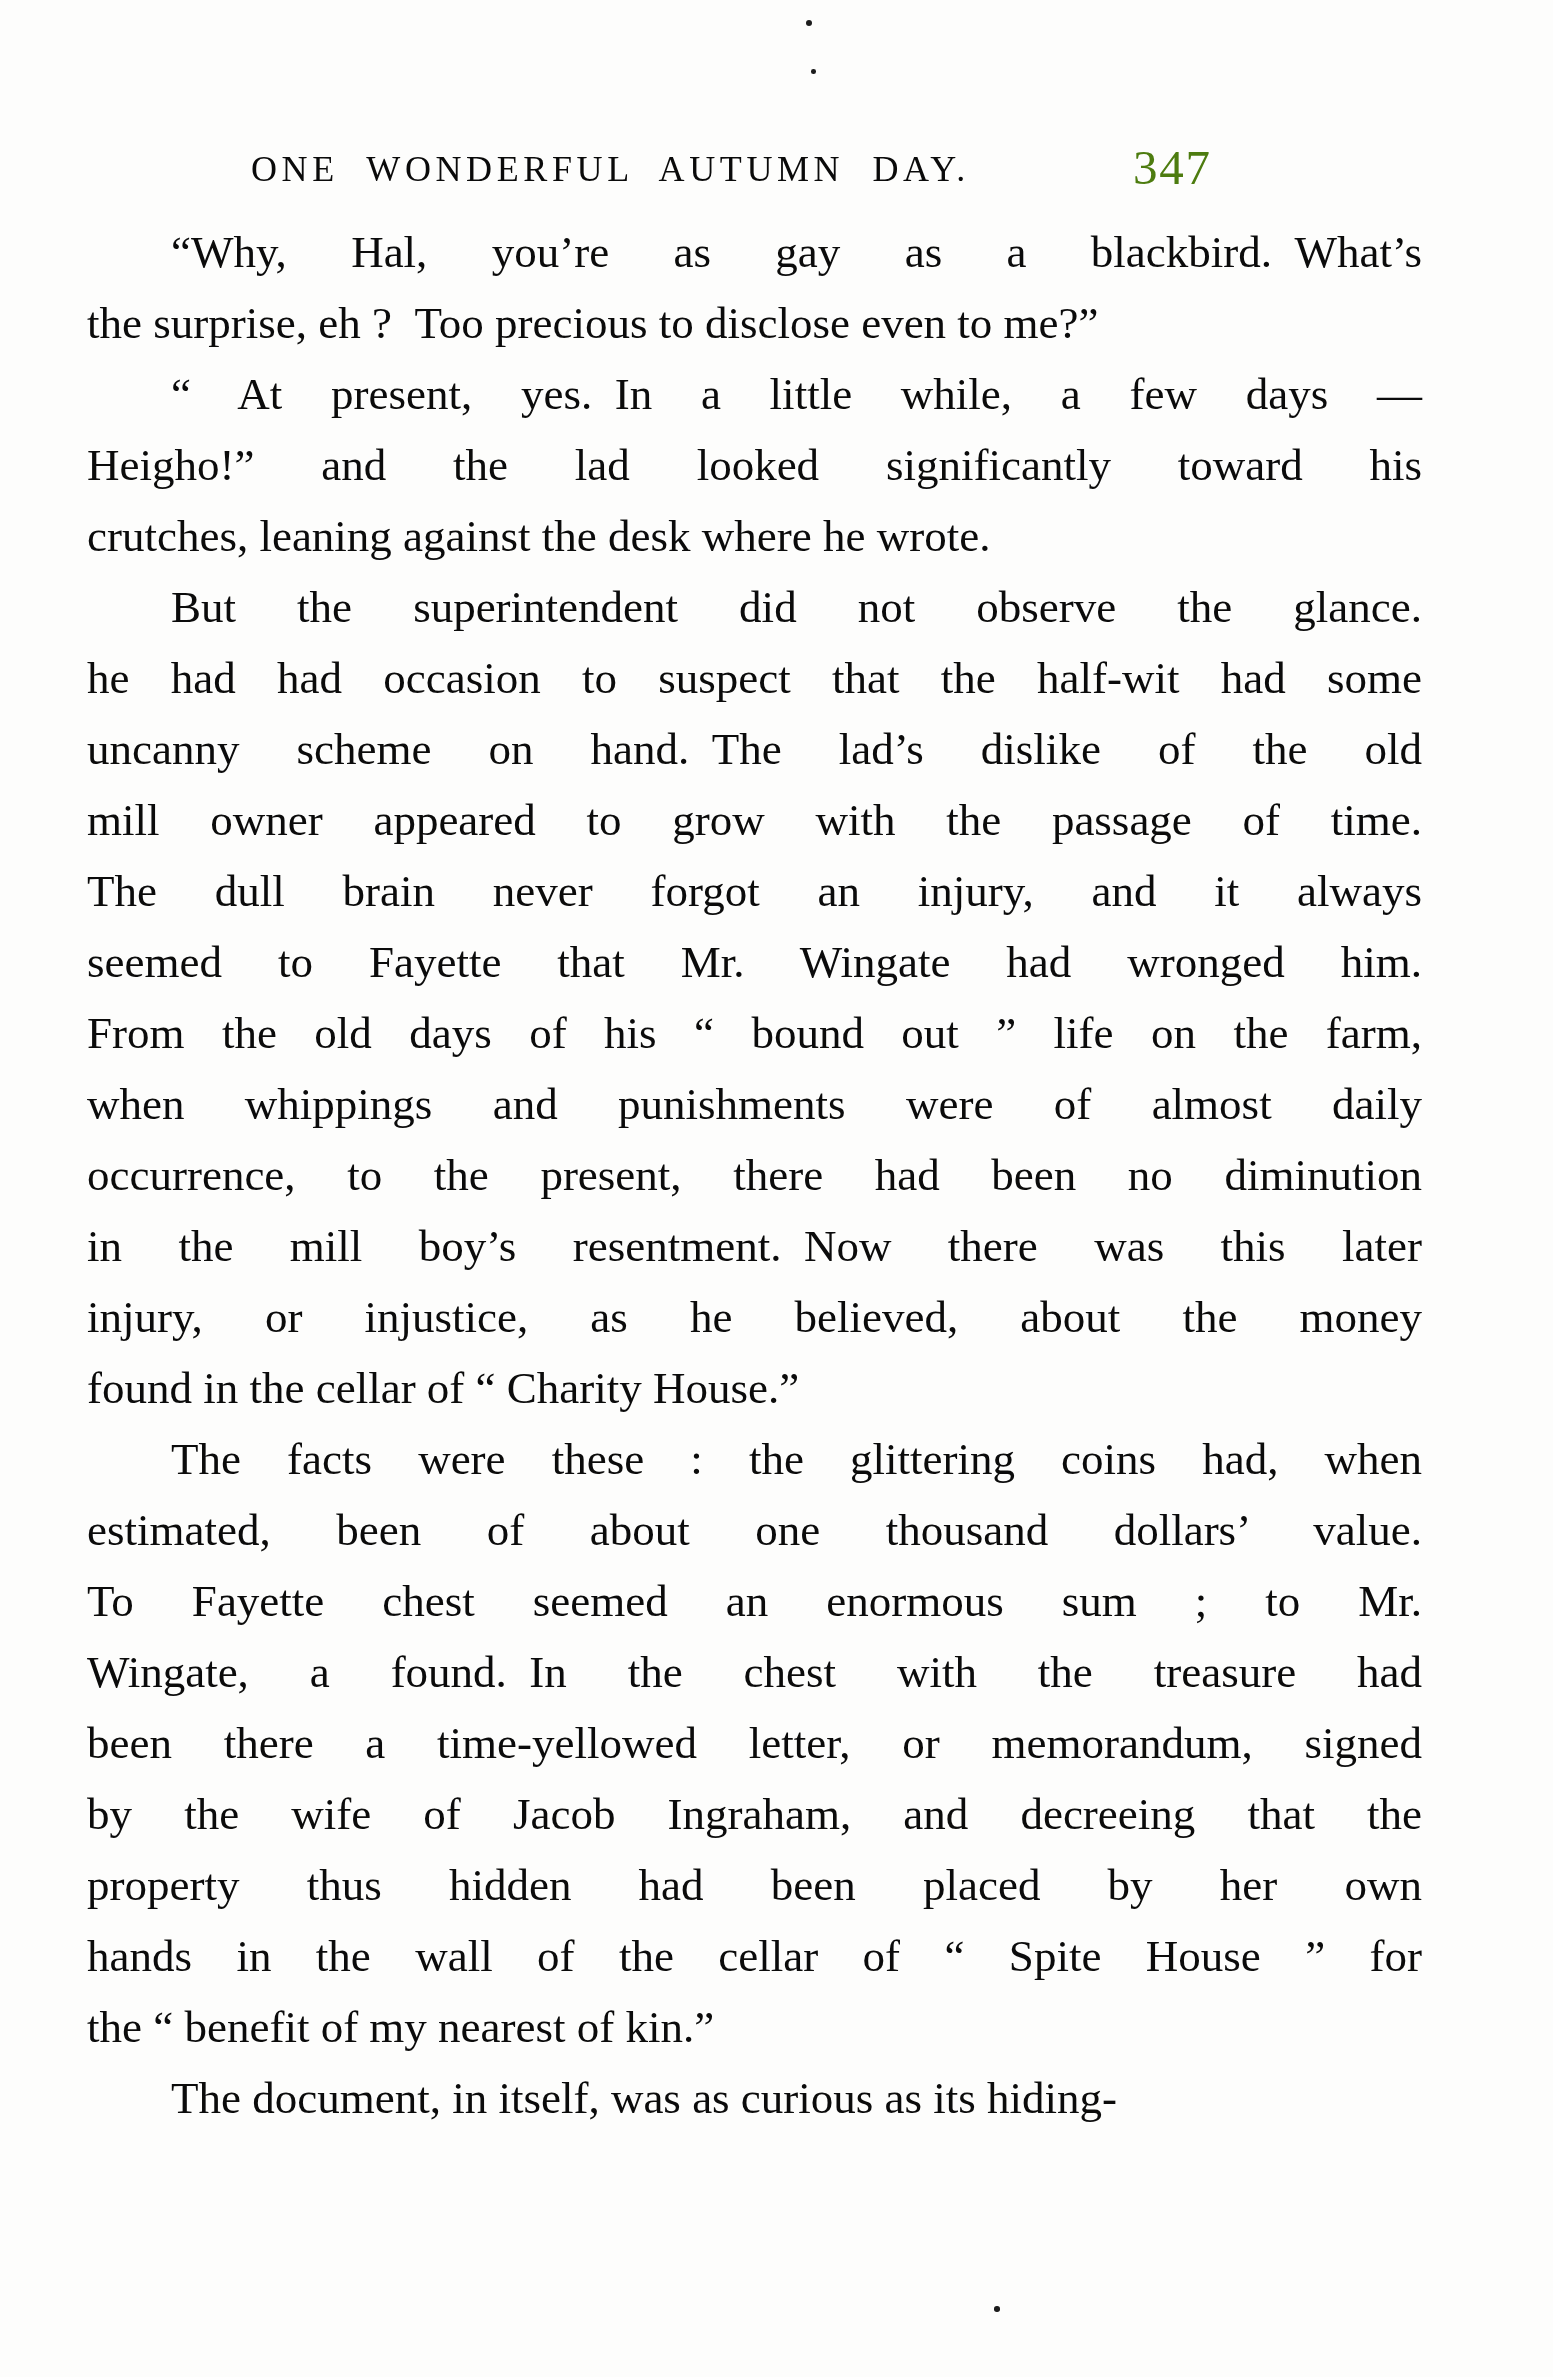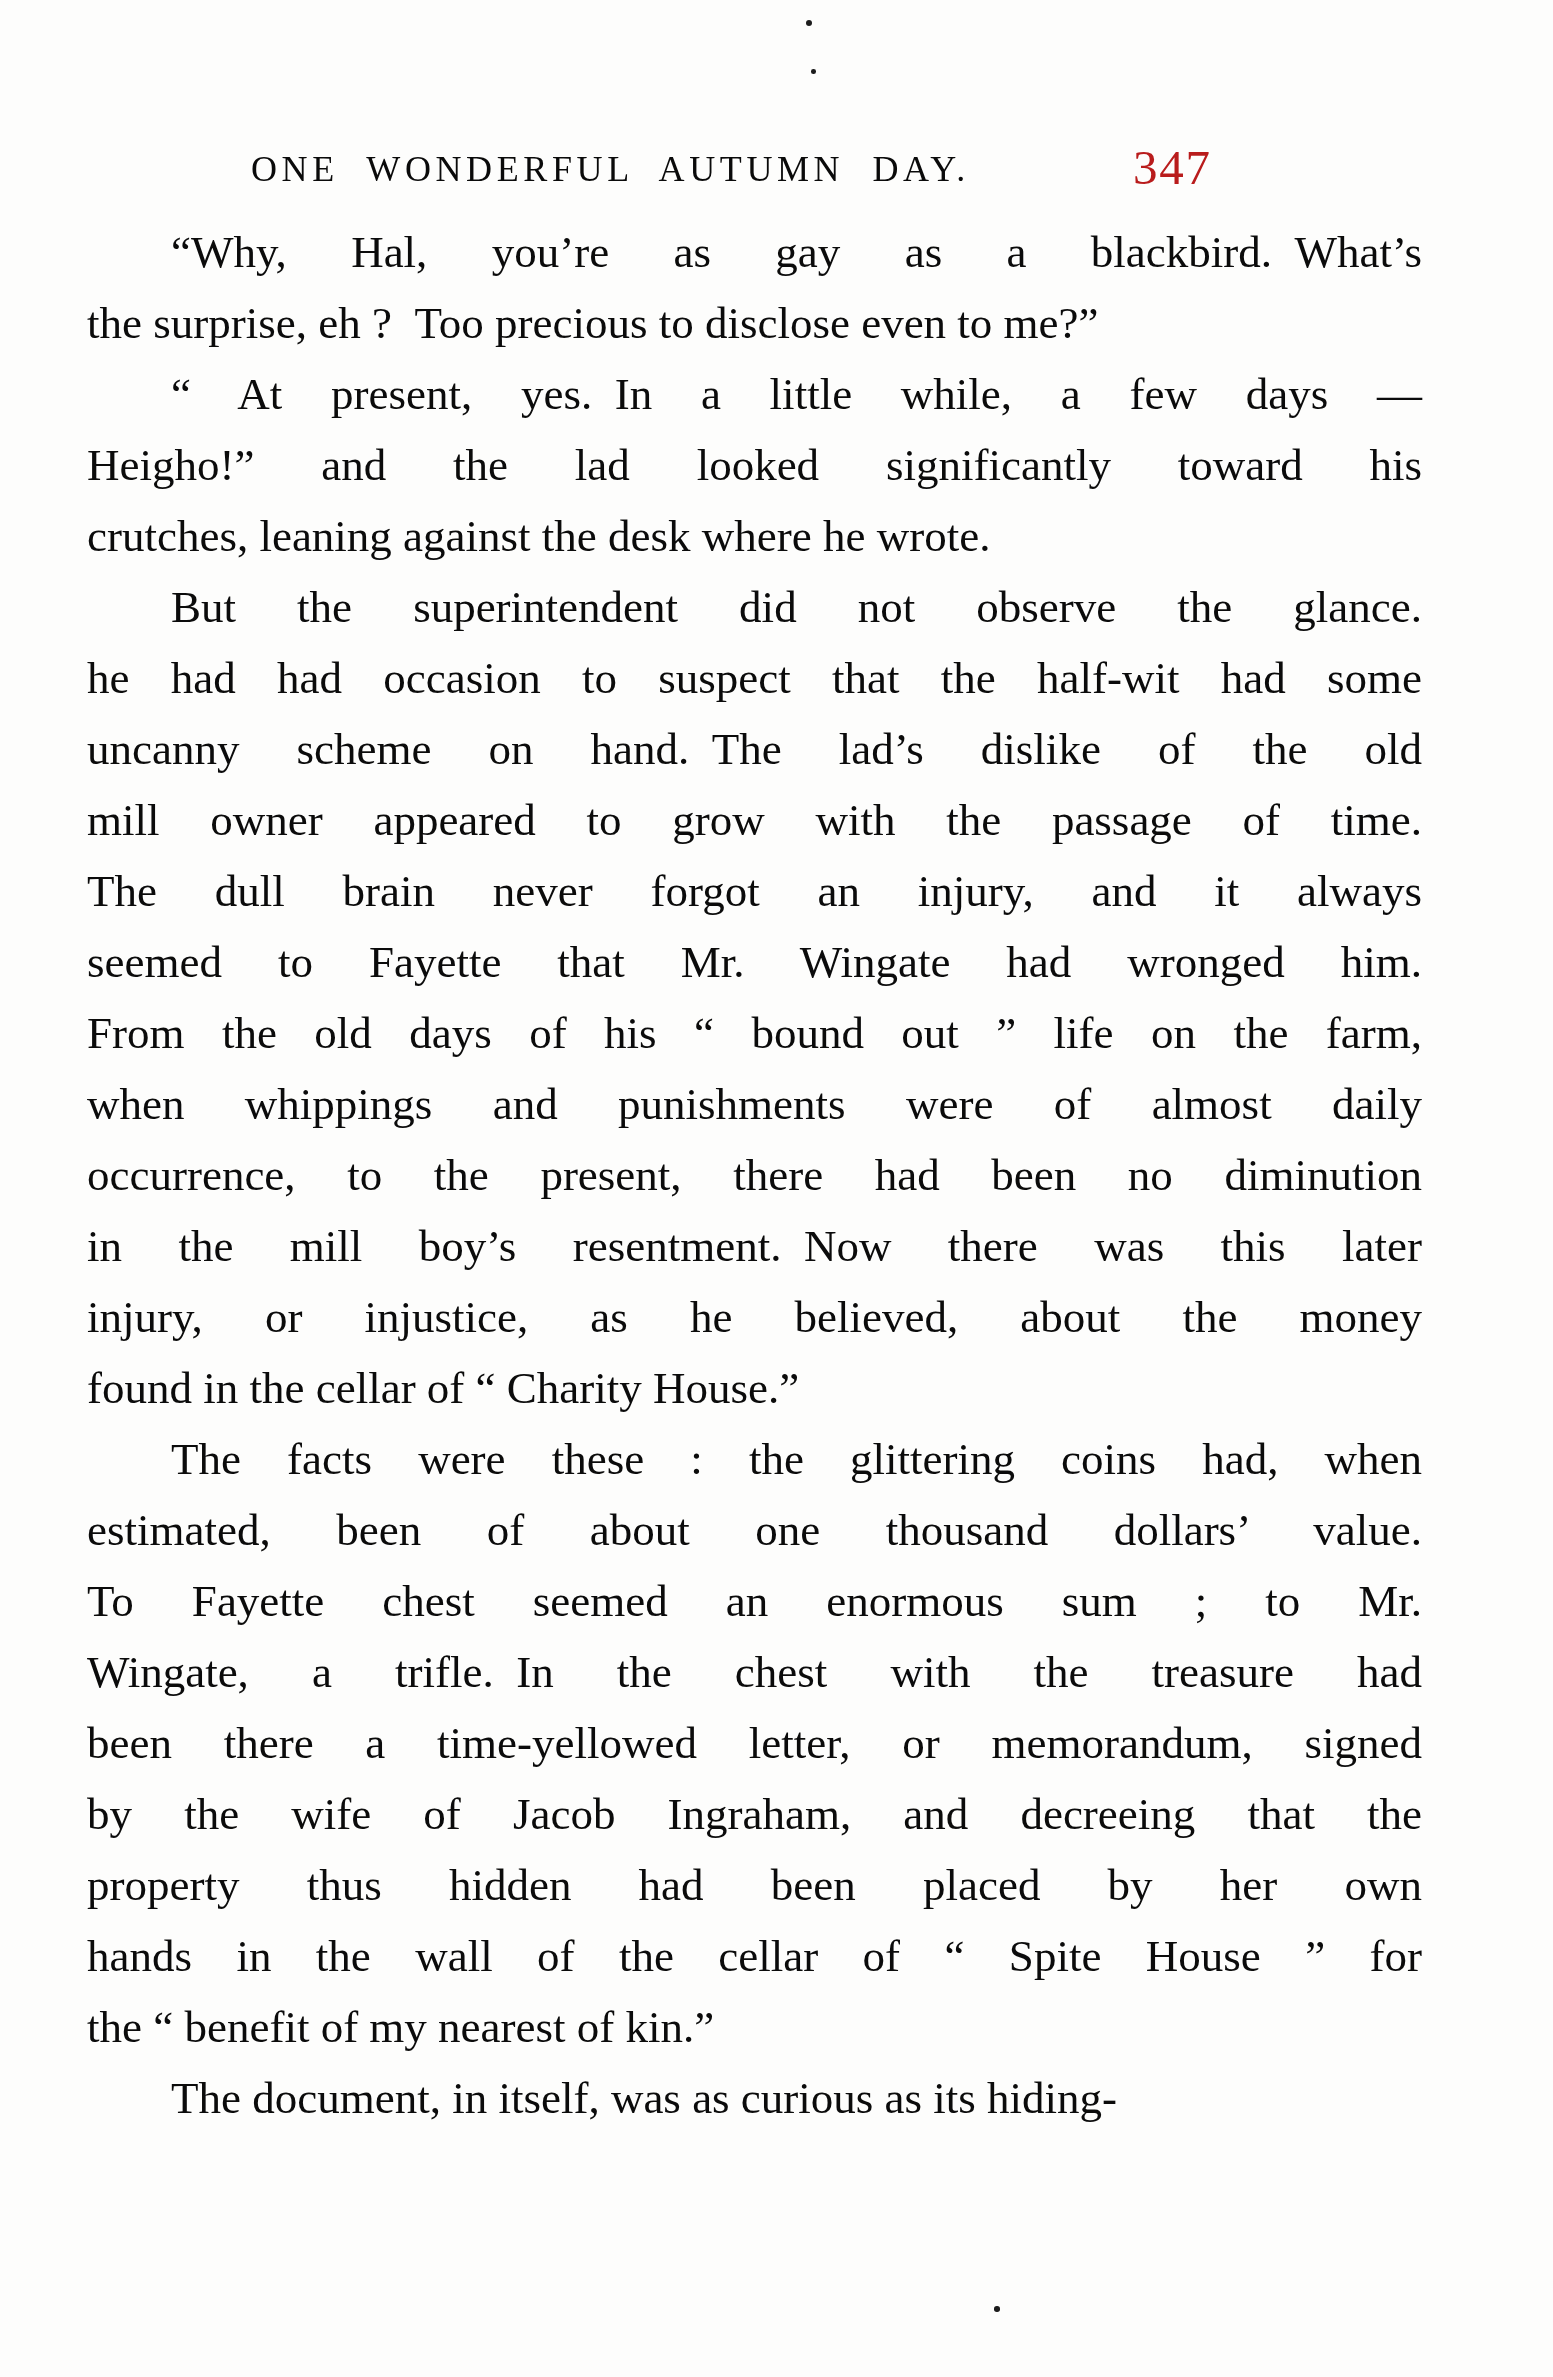--- a/index.html
+++ b/index.html
@@ -33,21 +33,21 @@
     white-space: nowrap;
     color: #0a0a0a;
     text-align: center;
   }
   .page-num {
     position: absolute;
     left: 1046px;
     top: -5.5px;
     font-size: 49px;
     letter-spacing: 1.8px;
-    color: #b91c1c;
+    color: #4d7c0f;
   }
   .body-text {
     position: absolute;
     left: 87px;
     top: 217px;
     width: 1335px;
     font-size: 45px;
     line-height: 71px;
   }
   .para {
@@ -106,21 +106,21 @@
         <div class="line">when whippings and punishments were of almost daily</div>
         <div class="line">occurrence, to the present, there had been no diminution</div>
         <div class="line">in the mill boy’s resentment. Now there was this later</div>
         <div class="line">injury, or injustice, as he believed, about the money</div>
         <div class="line last">found in the cellar of “ Charity House.”</div>
       </div>
       <div class="para">
         <div class="line indent">The facts were these : the glittering coins had, when</div>
         <div class="line">estimated, been of about one thousand dollars’ value.</div>
         <div class="line">To Fayette chest seemed an enormous sum ; to Mr.</div>
-        <div class="line">Wingate, a trifle. In the chest with the treasure had</div>
+        <div class="line">Wingate, a found. In the chest with the treasure had</div>
         <div class="line">been there a time-yellowed letter, or memorandum, signed</div>
         <div class="line">by the wife of Jacob Ingraham, and decreeing that the</div>
         <div class="line">property thus hidden had been placed by her own</div>
         <div class="line">hands in the wall of the cellar of “ Spite House ” for</div>
         <div class="line last">the “ benefit of my nearest of kin.”</div>
       </div>
       <div class="para">
         <div class="line indent last">The document, in itself, was as curious as its hiding-</div>
       </div>
     </div>

